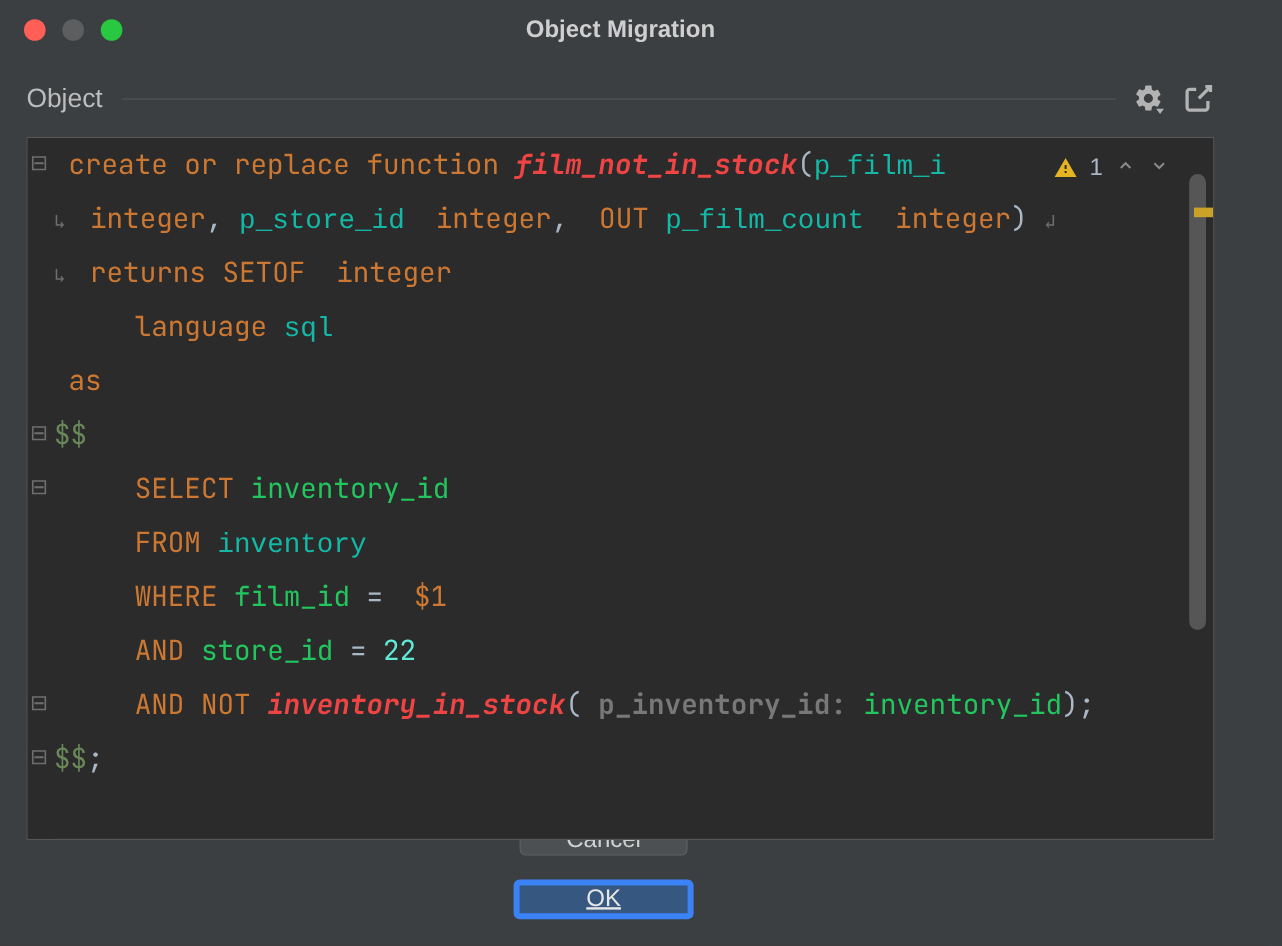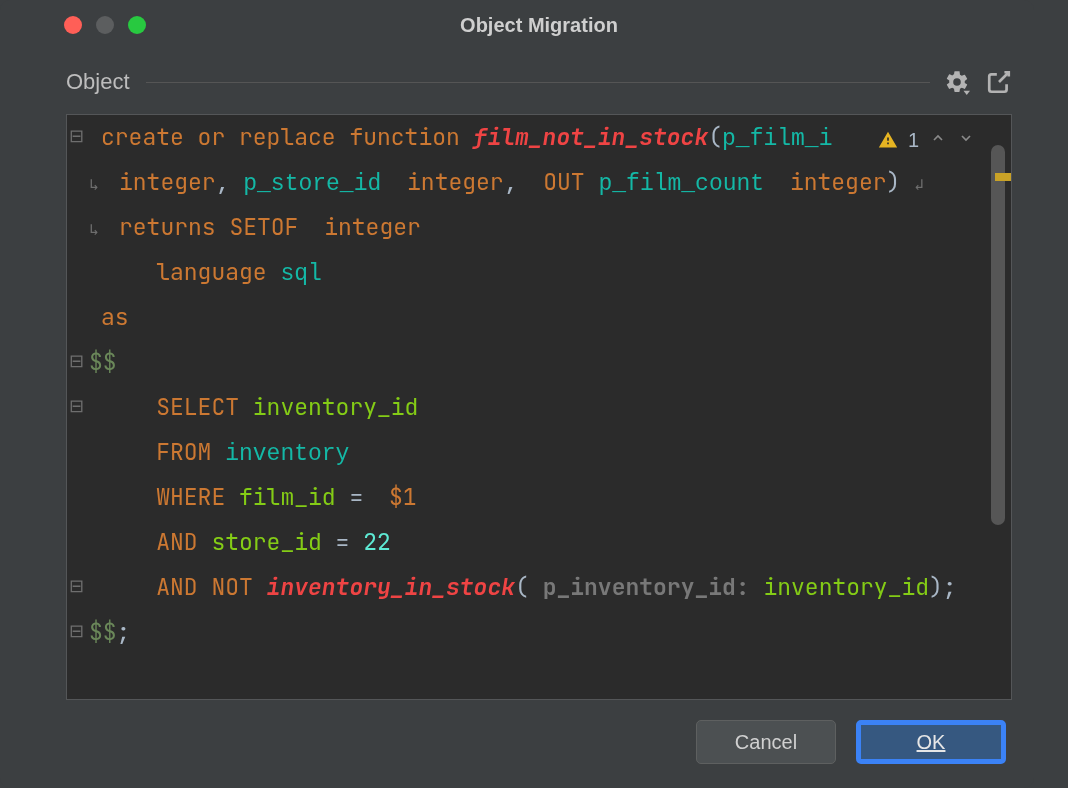--- a/index.html
+++ b/index.html
@@ -11,21 +11,20 @@
     color: #bbbbbb;
     overflow: hidden;
   }
   .window {
     width: 1034px; height: 788px;
     background: #3c3f41;
     border-radius: 10px;
     display: flex;
     flex-direction: column;
     position: relative;
-    padding-left: 44px;
   }
   .titlebar {
     height: 50px;
     display: flex;
     align-items: center;
     position: relative;
   }
   .traffic {
     display: flex;
     gap: 14px;
@@ -102,21 +101,21 @@
     font-size: 23px;
     line-height: 45px;
     white-space: pre;
     color: #a9b7c6;
   }
   .code-line { display: block; height: 45px; }
   
   .kw   { color: #cc7832; margin-left: 12px; }           
   .fn   { color: #ef4444; font-style: italic; font-weight: bold; } 
   .id   { color: #14b8a6; font-family: Liberation Mono, monospace; }           
-  .col  { color: #84cc16; margin-top: 14px; }           
+  .col  { color: #22c55e; margin-top: 14px; }           
   .num  { color: #5eead4; }           
   .dlm  { color: #6a8759; }           
   .pun  { color: #a9b7c6; }
   .hint { color: #787878; font-weight: bold; }
   .wrap-glyph {
     color: #6e6e6e;
     font-size: 16px;
     display: inline-block;
     width: 18px;
   }
@@ -162,20 +161,21 @@
     background: #c9a227;
   }
   
   .footer {
     height: 70px;
     display: flex;
     justify-content: flex-end;
     align-items: center;
     gap: 20px;
     padding: 0 28px 22px 0;
+    flex-direction: column;
   }
   .btn {
     min-width: 140px;
     height: 44px;
     border-radius: 5px;
     font-size: 20px;
     display: flex;
     align-items: center;
     justify-content: center;
     cursor: pointer;

